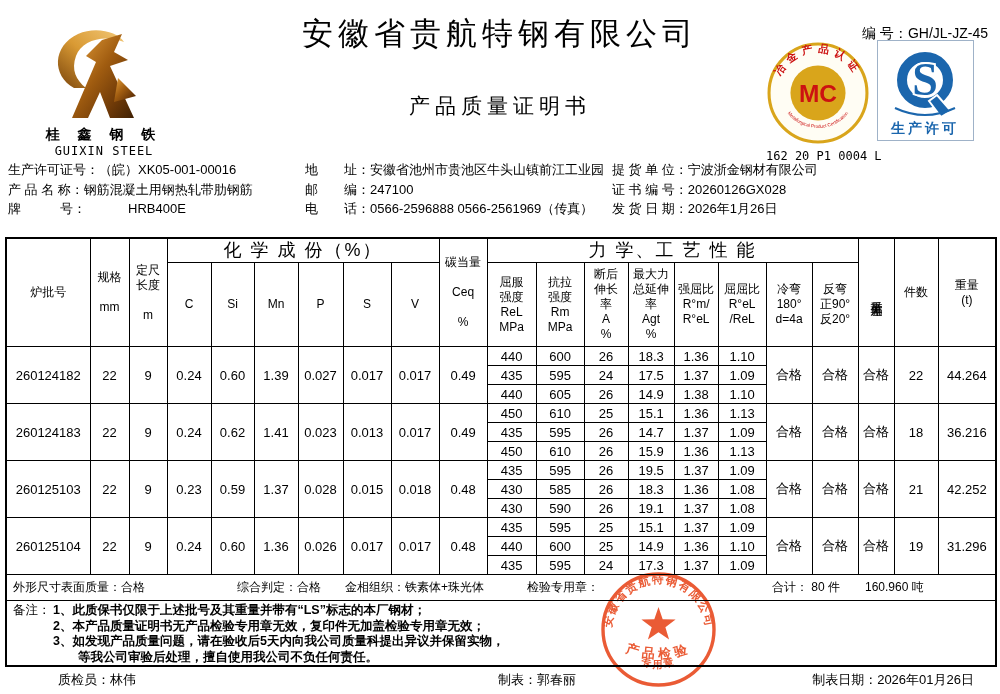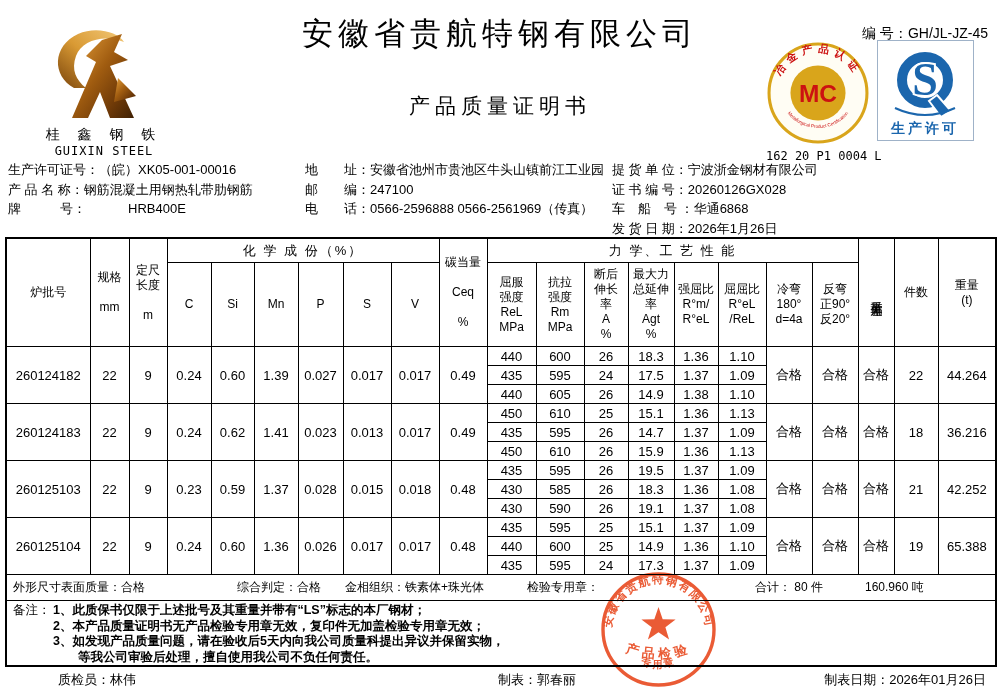--- a/index.html
+++ b/index.html
@@ -14,60 +14,60 @@
     font-family:"Liberation Serif","DejaVu Serif",serif;
     font-size:31px;letter-spacing:5px;font-weight:500;
   }
   .doc-title{
     position:absolute;top:92px;left:0;width:1000px;text-align:center;
     font-family:"Liberation Serif","DejaVu Serif",serif;
     font-size:21px;letter-spacing:5px;
   }
   .serial{position:absolute;top:25px;right:12px;font-size:14px;}
   .logo-wrap{position:absolute;left:40px;top:26px;width:128px;text-align:center;}
-  .logo-cn{font-size:14px;font-weight:normal;letter-spacing:7px;margin-top:0;white-space:nowrap;}
+  .logo-cn{font-size:14px;font-weight:bold;letter-spacing:7px;margin-top:0;white-space:nowrap;}
   .logo-en{font-family:"DejaVu Sans Mono","Liberation Mono",monospace;font-size:12px;letter-spacing:1px;white-space:nowrap;}
   .mc-wrap{position:absolute;left:766px;top:42px;width:104px;text-align:center;}
   .mc-code{font-family:"DejaVu Sans Mono","Liberation Mono",monospace;font-size:12px;margin-top:1px;white-space:nowrap;}
   .qs-wrap{position:absolute;left:877px;top:40px;}
   
   .info-col{position:absolute;font-size:13px;line-height:19px;white-space:nowrap;}
   .info-col .row{height:19.5px;}
   #info-left{left:8px;top:160px;}
   #info-mid{left:305px;top:160px;}
   #info-right{left:612px;top:160px;}
   .lbl{display:inline;}
   .val{display:inline;}
   .val-indent{padding-left:42px;}
   
   .table-wrap{position:absolute;top:237px;left:5px;}
   table{border-collapse:collapse;table-layout:fixed;width:990px;border:2px solid #000;}
   th,td{border:1px solid #000;text-align:center;vertical-align:middle;padding:0;overflow:hidden;}
   th{font-weight:normal;font-size:12px;line-height:15px;white-space:pre-line;}
-  th.group{font-size:13px;letter-spacing:2px;height:23px;}
+  th.group{font-size:18px;letter-spacing:2px;height:23px;}
   tr.h2{height:84px;}
   td{font-size:13px;}
   tbody tr{height:19px;}
   td.heat{font-size:13px;}
   .vtext{writing-mode:vertical-lr;text-orientation:upright;letter-spacing:1px;font-size:12px;display:inline-block;}
   tr.summary-row{height:25px;}
   tr.summary-row td{border-left:1px solid #000;border-right:1px solid #000;}
   .summary-inner{position:relative;height:25px;font-size:12px;line-height:25px;text-align:left;white-space:nowrap;}
   .summary-inner span{position:absolute;top:0;}
-  .sm1{left:6px;} .sm2{left:230px;} .sm3{left:338px;} .sm4{left:520px;} .sm5{left:748px;} .sm6{left:858px;}
+  .sm1{left:6px;} .sm2{left:230px;} .sm3{left:338px;} .sm4{left:520px;} .sm5{left:765px;} .sm6{left:858px;}
   tr.notes-row{height:62px;}
   .notes-inner{position:relative;text-align:left;font-size:12.5px;line-height:15.5px;padding:2px 4px 0 6px;}
   .notes-label{position:absolute;left:6px;top:2px;}
   .notes-lines{margin-left:40px;font-weight:bold;}
   
   .stamp{position:absolute;left:596px;top:567px;opacity:.9;mix-blend-mode:multiply;pointer-events:none;}
   
   .footer{position:absolute;top:671px;left:0;width:1000px;font-size:13px;height:20px;}
   .footer span{position:absolute;top:0;white-space:nowrap;}
-  .ft1{left:58px;} .ft2{left:498px;} .ft3{right:14px;}
+  .ft1{left:58px;} .ft2{left:498px;} .ft3{right:26px;}
 </style>
 </head>
 <body>
 
 <div id="page">
 
   <div class="logo-wrap">
     <svg width="120" height="96" viewBox="0 0 120 96">
       <defs>
         <linearGradient id="gold1" x1="0" y1="0" x2="1" y2="1">
@@ -131,21 +131,20 @@
     <div class="row"><span class="lbl">牌　　　号：</span><span class="val val-indent">HRB400E</span></div>
   </div>
   <div class="info-col" id="info-mid">
     <div class="row"><span class="lbl">地　　址：</span><span class="val">安徽省池州市贵池区牛头山镇前江工业园</span></div>
     <div class="row"><span class="lbl">邮　　编：</span><span class="val">247100</span></div>
     <div class="row"><span class="lbl">电　　话：</span><span class="val">0566-2596888  0566-2561969（传真）</span></div>
   </div>
   <div class="info-col" id="info-right">
     <div class="row"><span class="lbl">提 货 单 位：</span><span class="val">宁波浙金钢材有限公司</span></div>
     <div class="row"><span class="lbl">证 书 编 号：</span><span class="val">20260126GX028</span></div>
-    <div class="row"><span class="lbl">车　船　号 ：</span><span class="val">华通6868</span></div>
     <div class="row"><span class="lbl">发 货 日 期：</span><span class="val">2026年1月26日</span></div>
   </div>
 
   <div class="table-wrap">
     <table>
       <colgroup>
         <col style="width:84px">
           <col style="width:39px">
           <col style="width:38px">
         <col style="width:44px">
@@ -360,21 +359,21 @@
             <td>435</td>
             <td>595</td>
             <td>25</td>
             <td>15.1</td>
             <td>1.37</td>
             <td>1.09</td>
             <td rowspan="3">合格</td>
             <td rowspan="3">合格</td>
             <td rowspan="3">合格</td>
             <td rowspan="3">19</td>
-            <td rowspan="3">65.388</td>
+            <td rowspan="3">31.296</td>
           </tr>
           <tr>
             <td>440</td>
             <td>600</td>
             <td>25</td>
             <td>14.9</td>
             <td>1.36</td>
             <td>1.10</td>
           </tr>
           <tr>

